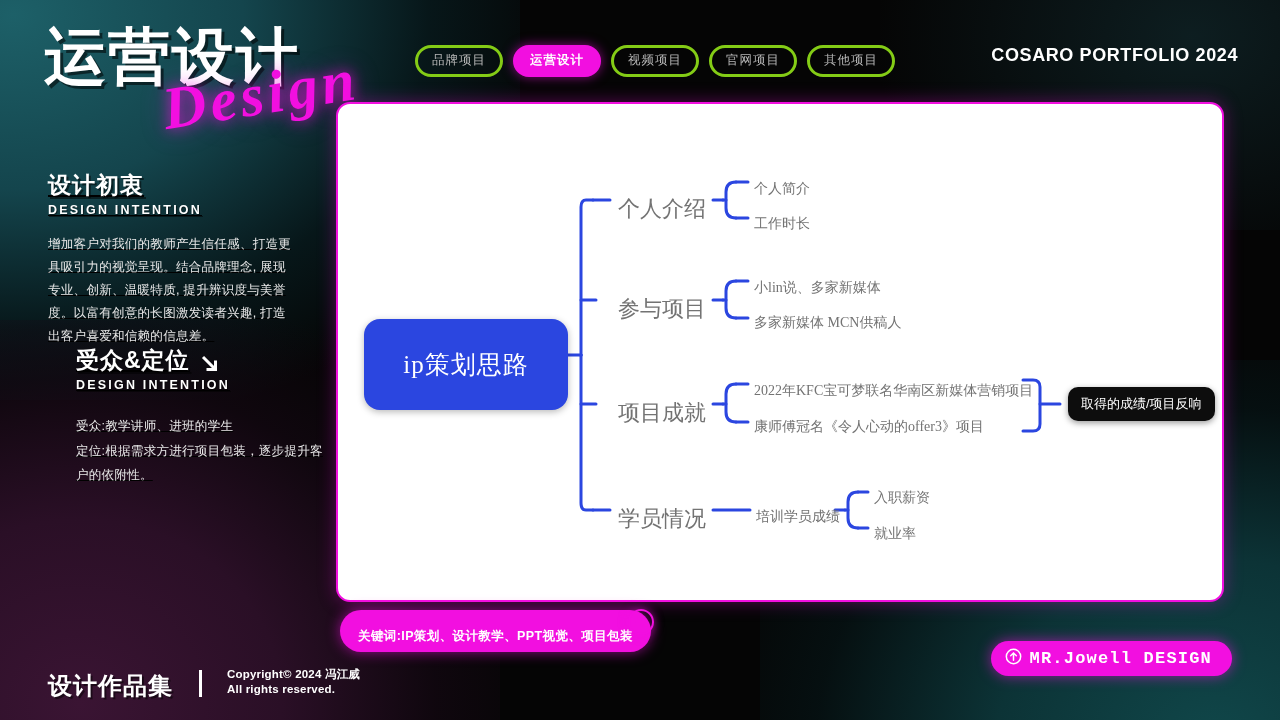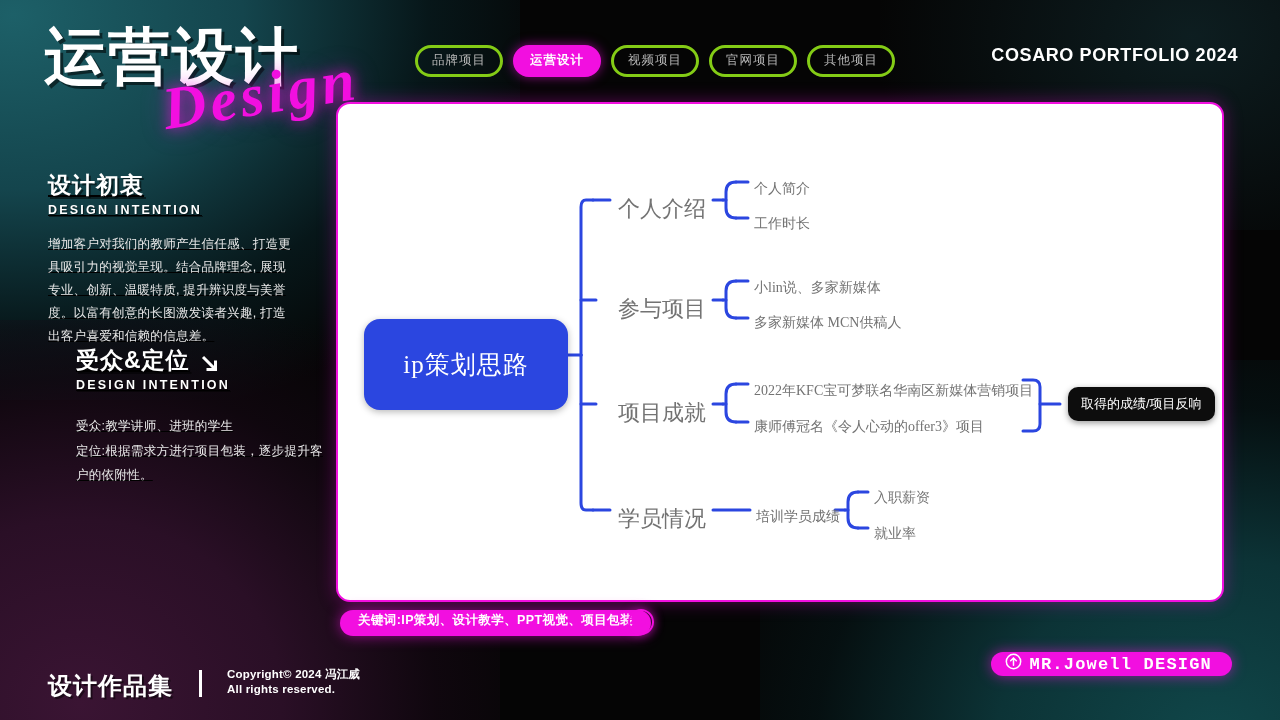--- a/index.html
+++ b/index.html
@@ -149,21 +149,21 @@
     font-family: "Liberation Sans", "DejaVu Sans", sans-serif;
     box-shadow: 0 2px 6px rgba(0,0,0,0.4);
   }
 
   
   .kw-pill {
     position: absolute; left: 340px; top: 610px;
     background: #f20fe0; color: #ffffff;
     border-radius: 999px;
     font-size: 12.5px; font-weight: 700;
-    padding: 2px 18px 7px;
+    padding: 18px 18px 7px;
     letter-spacing: 0.4px;
     white-space: nowrap;
     box-shadow: 0 0 14px rgba(242,15,224,0.6);
   }
   .kw-arrow {
     position: absolute; left: 628px; top: 609px;
     width: 26px; height: 26px; border-radius: 50%;
     border: 2px solid #f20fe0;
     display: flex; align-items: center; justify-content: center;
     box-shadow: 0 0 10px rgba(242,15,224,0.5);
@@ -175,21 +175,21 @@
     text-shadow: 2px 2px 0 rgba(0,0,0,0.5);
     line-height: 1;
   }
   .foot-bar { width: 3px; height: 27px; background: #ffffff; margin: 0 1px 1px 2px; }
   .foot-copy { font-size: 11.5px; font-weight: 700; color: #ffffff; line-height: 1.35; letter-spacing: 0.2px; }
 
   .sig-pill {
     position: absolute; right: 48px; bottom: 44px;
     background: #f20fe0; color: #ffffff;
     border-radius: 999px;
-    height: 24px;
+    height: 35px;
     display: flex; align-items: center; gap: 8px;
     padding: 0 20px 0 14px;
     font-size: 17px; font-weight: 700; letter-spacing: 1.2px;
     font-family: "Liberation Mono", "DejaVu Sans Mono", monospace;
     box-shadow: 0 0 14px rgba(242,15,224,0.6);
     white-space: nowrap;
   }
 </style>
 </head>
 <body>

